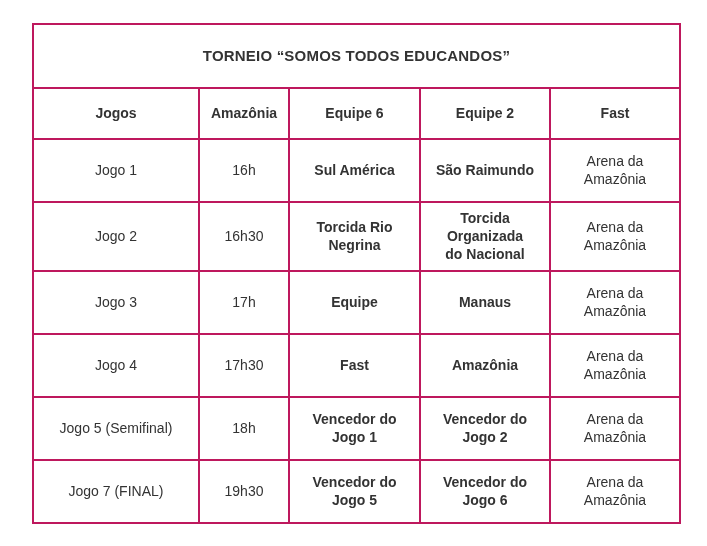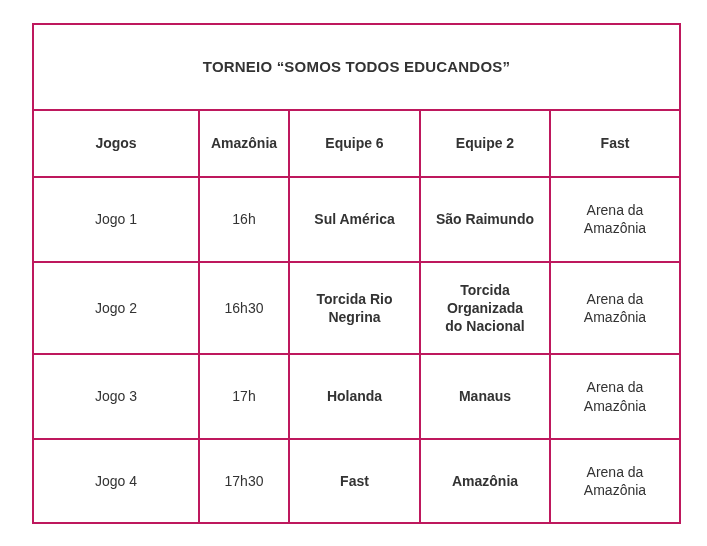--- a/index.html
+++ b/index.html
@@ -77,27 +77,47 @@
 Negrina</td>
       <td class="cell-team">Torcida
 Organizada
 do Nacional</td>
       <td class="cell-plain">Arena da
 Amazônia</td>
     </tr>
     <tr class="data-row">
       <td class="cell-plain">Jogo 3</td>
       <td class="cell-plain">17h</td>
-      <td class="cell-team">Holanda</td>
+      <td class="cell-team">Equipe</td>
       <td class="cell-team">Manaus</td>
       <td class="cell-plain">Arena da
 Amazônia</td>
     </tr>
     <tr class="data-row">
       <td class="cell-plain">Jogo 4</td>
       <td class="cell-plain">17h30</td>
       <td class="cell-team">Fast</td>
       <td class="cell-team">Amazônia</td>
       <td class="cell-plain">Arena da
 Amazônia</td>
     </tr>
+    <tr class="data-row">
+      <td class="cell-plain">Jogo 5 (Semifinal)</td>
+      <td class="cell-plain">18h</td>
+      <td class="cell-team">Vencedor do
+Jogo 1</td>
+      <td class="cell-team">Vencedor do
+Jogo 2</td>
+      <td class="cell-plain">Arena da
+Amazônia</td>
+    </tr>
+    <tr class="data-row">
+      <td class="cell-plain">Jogo 7 (FINAL)</td>
+      <td class="cell-plain">19h30</td>
+      <td class="cell-team">Vencedor do
+Jogo 5</td>
+      <td class="cell-team">Vencedor do
+Jogo 6</td>
+      <td class="cell-plain">Arena da
+Amazônia</td>
+    </tr>
   </tbody>
 </table>
 
 </body></html>

